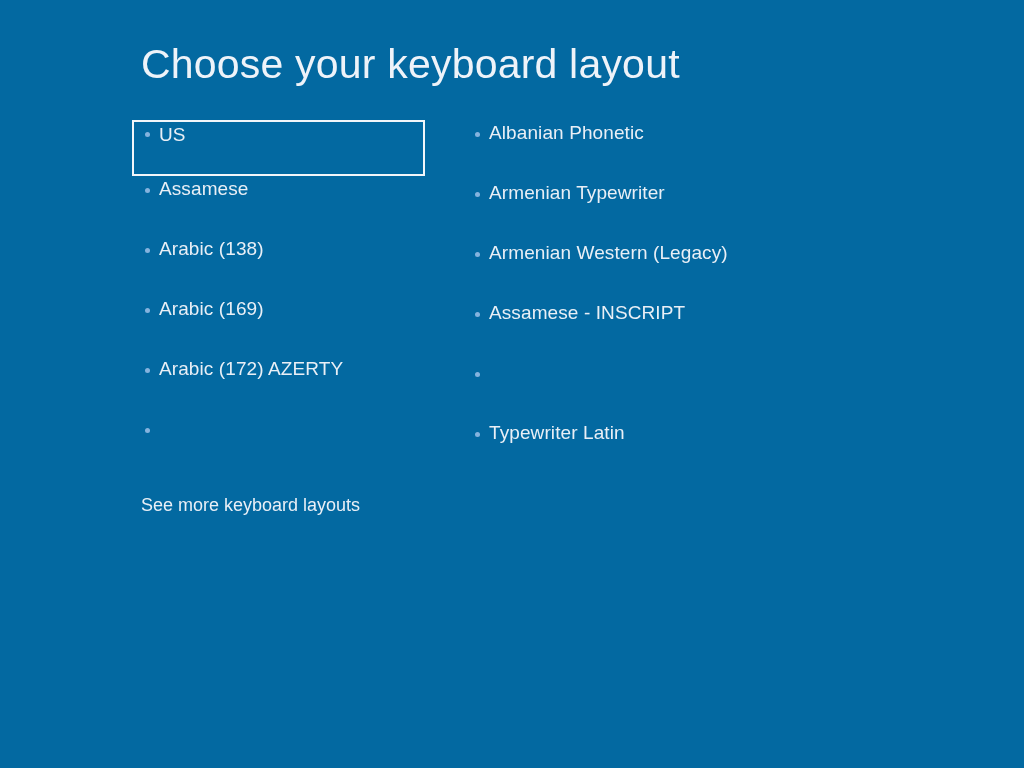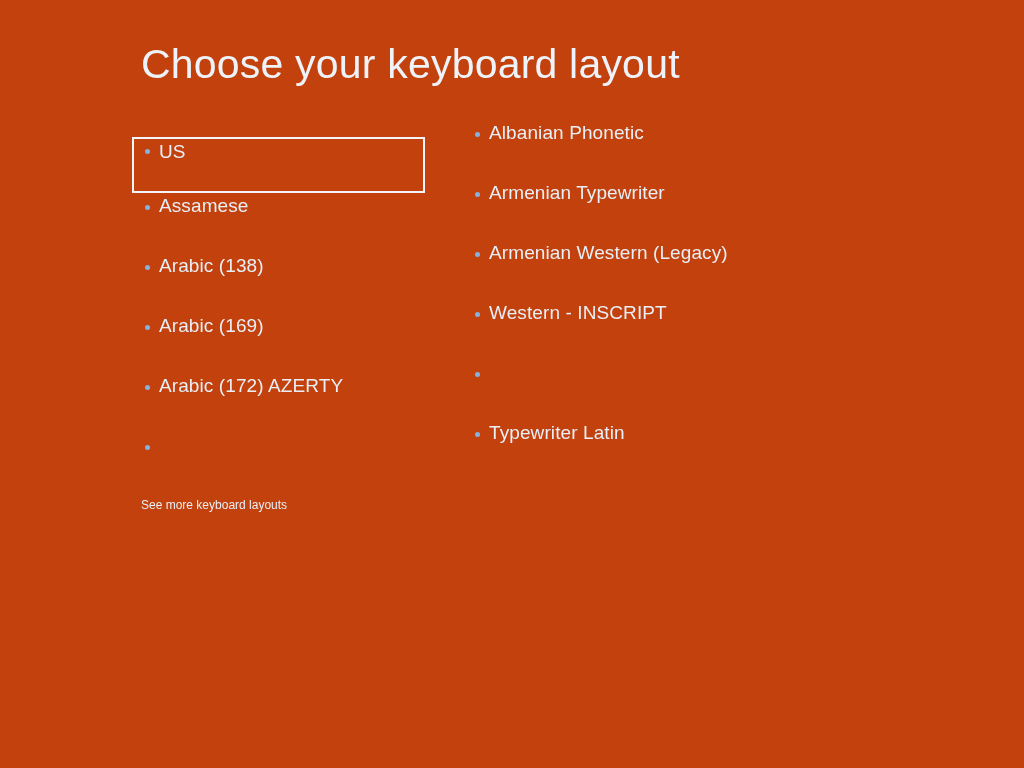--- a/index.html
+++ b/index.html
@@ -12,21 +12,21 @@
   body {
     background: #2167b5;
     font-family: "Liberation Sans", sans-serif;
     -webkit-font-smoothing: antialiased;
   }
 
   #screen {
     position: relative;
     width: 1024px;
     height: 768px;
-    background: #c2410c;
+    background: #0369a1;
   }
 
   
   .page-title {
     position: absolute;
     left: 141px;
     top: 38px;
     font-size: 41px;
     font-weight: 300;
     letter-spacing: 0.2px;
@@ -77,30 +77,29 @@
     line-height: 26px;
     white-space: nowrap;
   }
 
   
   .kb-option.focused {
     border: 2px solid #f2f6fa;
     height: 56px;
     width: 293px;
     padding-top: 0px;
-    margin-top: 17px;
   }
   .kb-option.focused .bullet { margin-left: 11px; margin-top: 10px; }
 
   
   .see-more {
     position: absolute;
     left: 141px;
     top: 492px;
-    font-size: 12px;
+    font-size: 18px;
     font-weight: 300;
     color: #e9eff6;
     line-height: 26px;
     white-space: nowrap;
     cursor: pointer;
   }
 </style>
 </head>
 <body>
 
@@ -155,21 +154,21 @@
         <span class="kb-label">Armenian Typewriter</span>
       </div>
 
       <div class="kb-option">
         <span class="bullet"></span>
         <span class="kb-label">Armenian Western (Legacy)</span>
       </div>
 
       <div class="kb-option">
         <span class="bullet"></span>
-        <span class="kb-label">Western - INSCRIPT</span>
+        <span class="kb-label">Assamese - INSCRIPT</span>
       </div>
 
       <div class="kb-option">
         <span class="bullet"></span>
       </div>
 
       <div class="kb-option">
         <span class="bullet"></span>
         <span class="kb-label">Typewriter Latin</span>
       </div>

